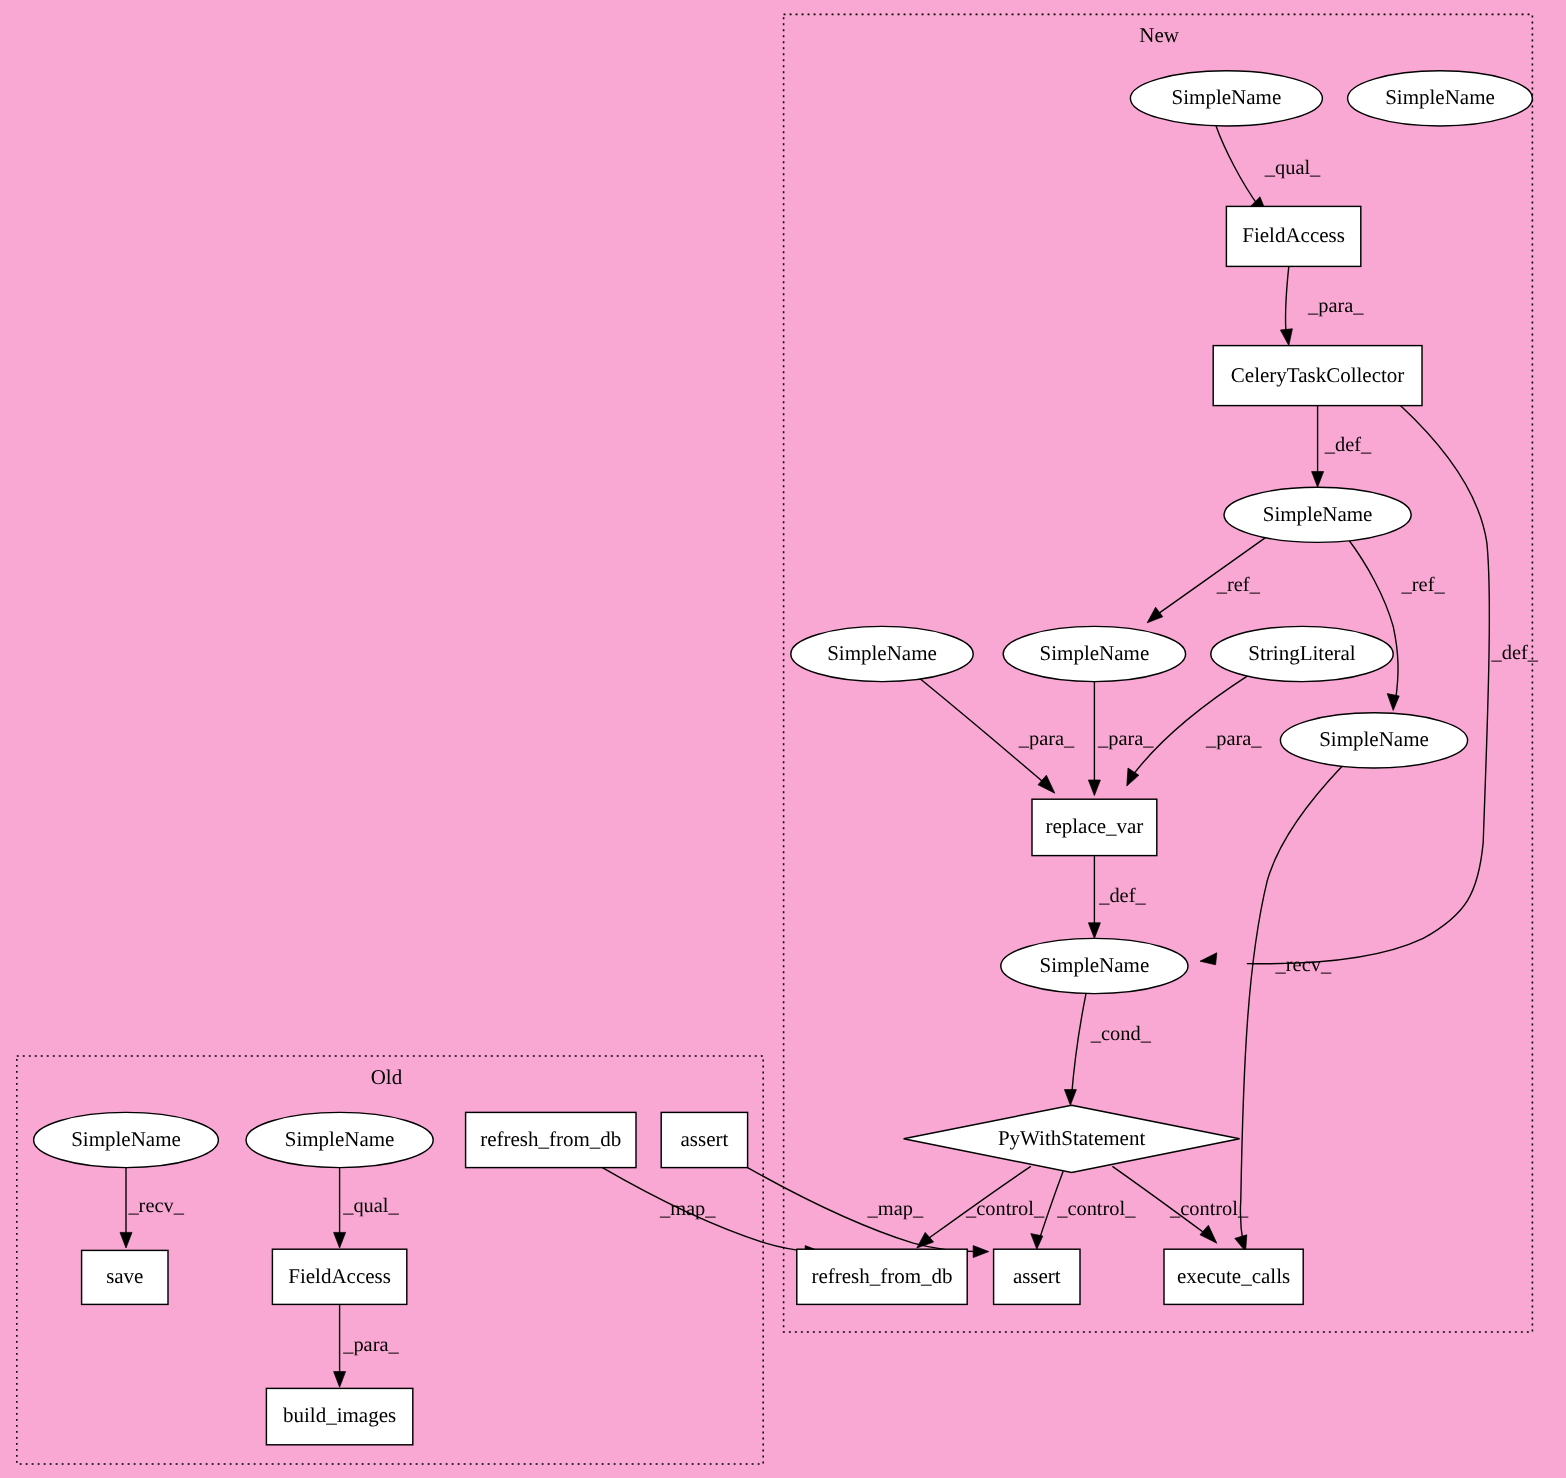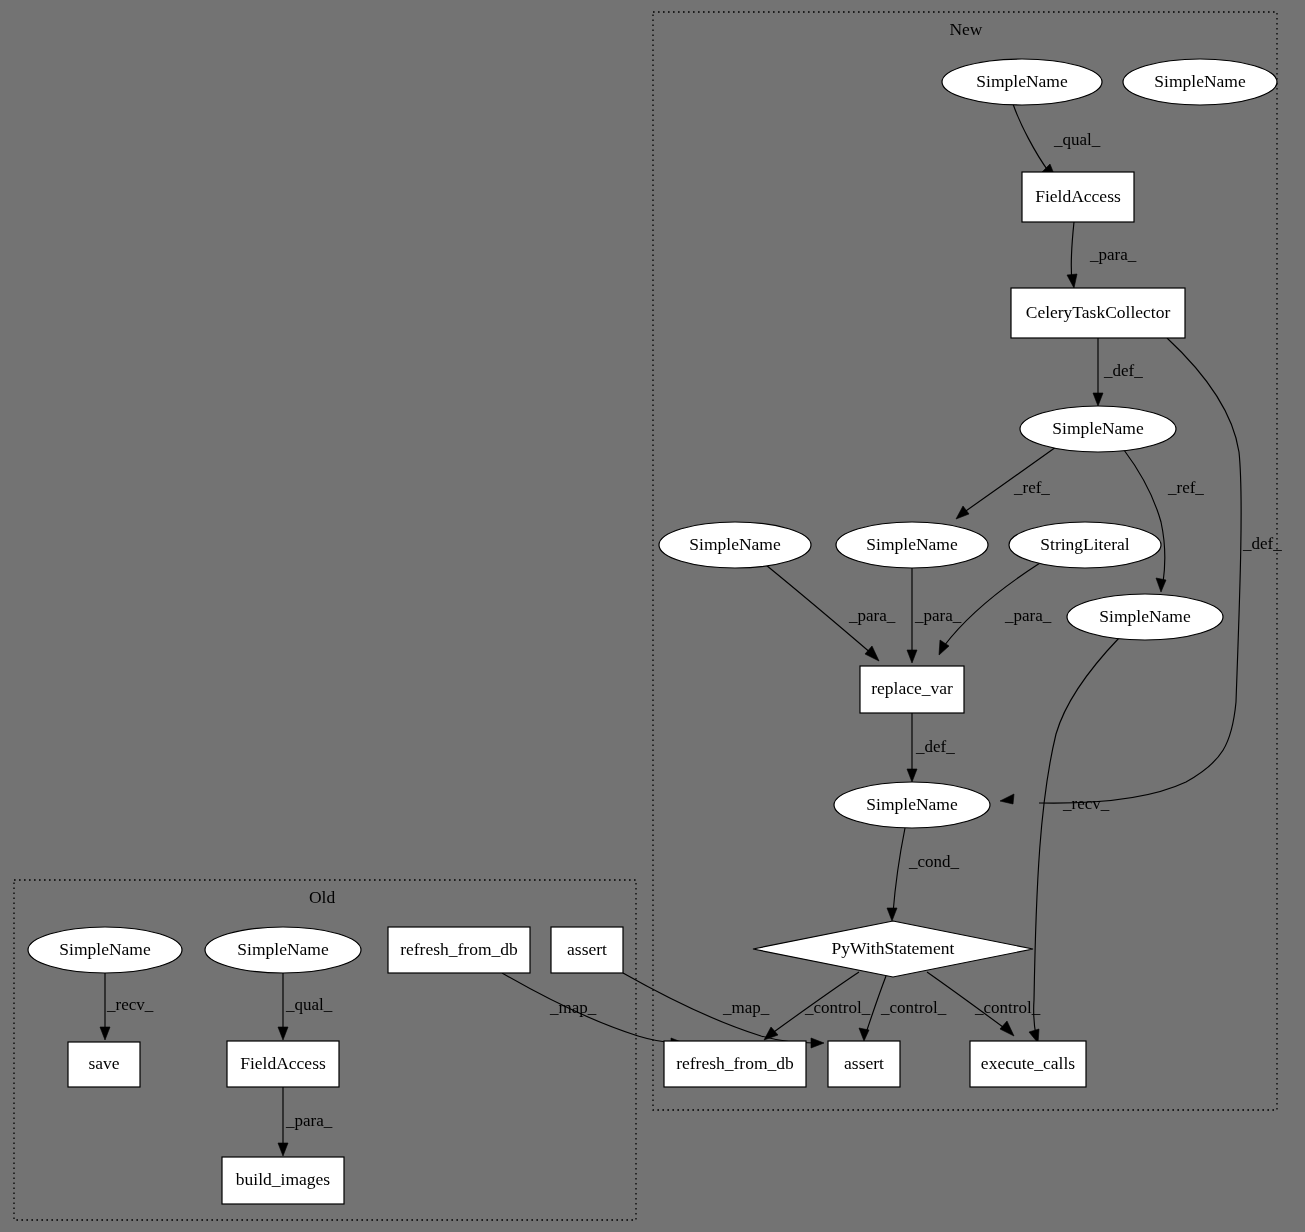--- a/index.html
+++ b/index.html
@@ -8,21 +8,21 @@
     padding: 0;
     background: #ffffff;
   }
   body {
     font-family: "Liberation Serif", "DejaVu Serif", serif;
   }
   #canvas {
     position: relative;
     width: 1305px;
     height: 1232px;
-    background: #737373;
+    background: #f9a8d4;
     overflow: hidden;
   }
   svg#graph {
     position: absolute;
     top: 0;
     left: 0;
     width: 1305px;
     height: 1232px;
     display: block;
   }

